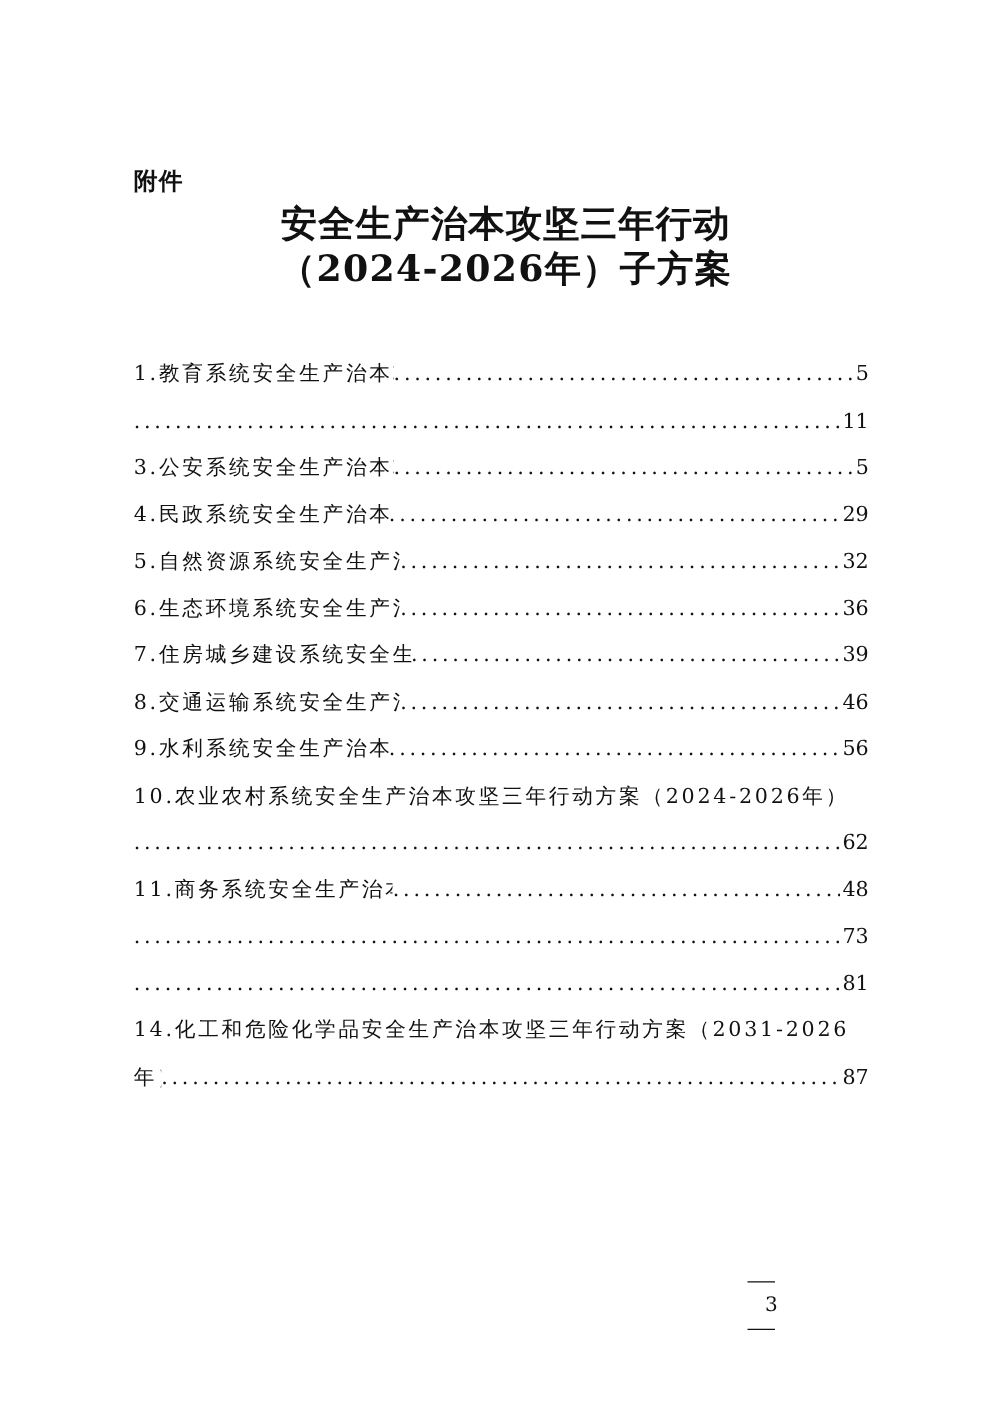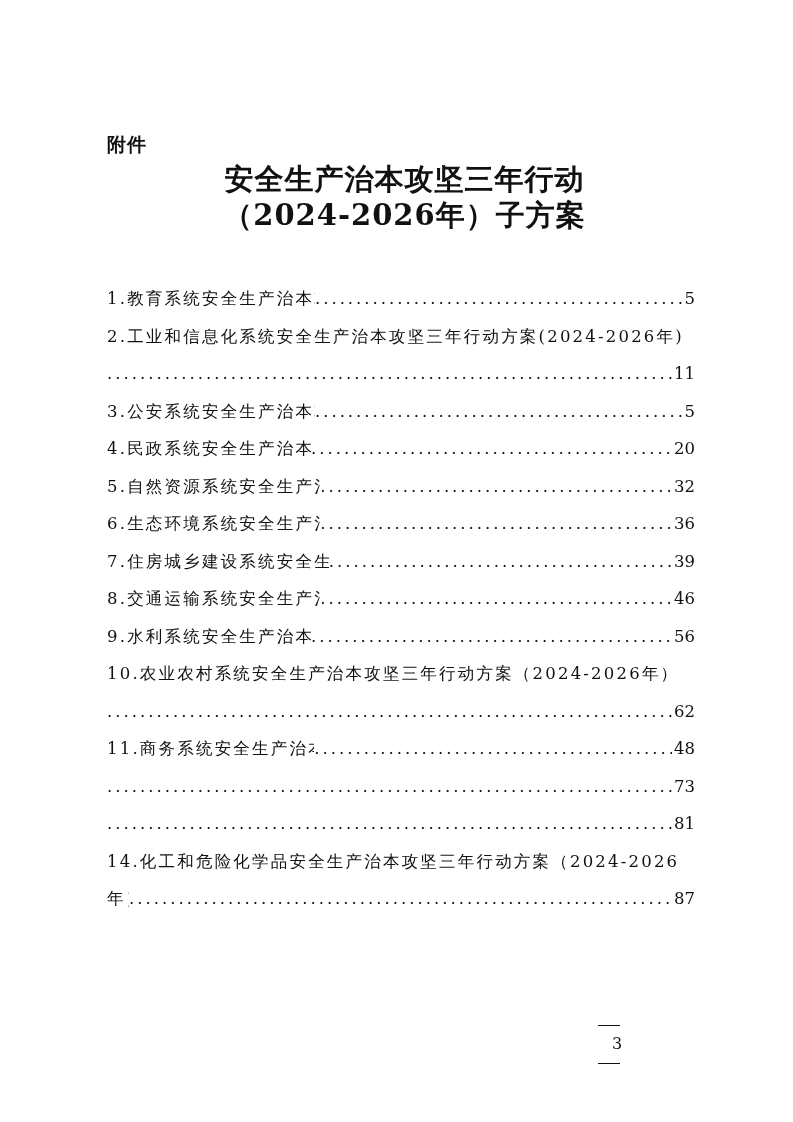--- a/index.html
+++ b/index.html
@@ -30,38 +30,35 @@
   <div class="title t2">（2024-2026年）子方案</div>
 
   <div class="toc">
 
     <div class="row">
       <span class="text">1.教育系统安全生产治本攻坚三年行动方案（2024-2026年）</span>
       <span class="dots"></span>
       <span class="num">5</span>
     </div>
 
-    <div class="row nodots">
-      <span class="text">2.工业和信息化系统安全生产治本攻坚三年行动方案(2024-2026年)</span>
-    </div>
     <div class="row cont">
       <span class="dots"></span>
       <span class="num">11</span>
     </div>
 
     <div class="row">
       <span class="text">3.公安系统安全生产治本攻坚三年行动方案（2024-2026年）</span>
       <span class="dots"></span>
       <span class="num">5</span>
     </div>
 
     <div class="row">
       <span class="text">4.民政系统安全生产治本攻坚三年行动方案（2024-2026年）</span>
       <span class="dots"></span>
-      <span class="num">20</span>
+      <span class="num">29</span>
     </div>
 
     <div class="row">
       <span class="text">5.自然资源系统安全生产治本攻坚三年行动方案（2024-2026年）</span>
       <span class="dots"></span>
       <span class="num">32</span>
     </div>
 
     <div class="row">
       <span class="text">6.生态环境系统安全生产治本攻坚三年行动方案（2024-2026年）</span>
@@ -105,21 +102,21 @@
       <span class="dots"></span>
       <span class="num">73</span>
     </div>
 
     <div class="row cont">
       <span class="dots"></span>
       <span class="num">81</span>
     </div>
 
     <div class="row nodots">
-      <span class="text">14.化工和危险化学品安全生产治本攻坚三年行动方案（2024-2026</span>
+      <span class="text">14.化工和危险化学品安全生产治本攻坚三年行动方案（2031-2026</span>
     </div>
     <div class="row cont">
       <span class="text">年）</span>
       <span class="dots"></span>
       <span class="num">87</span>
     </div>
   </div>
 
   <div class="footer">
     <span class="dash"></span><span class="pn">3</span><span class="dash"></span>

